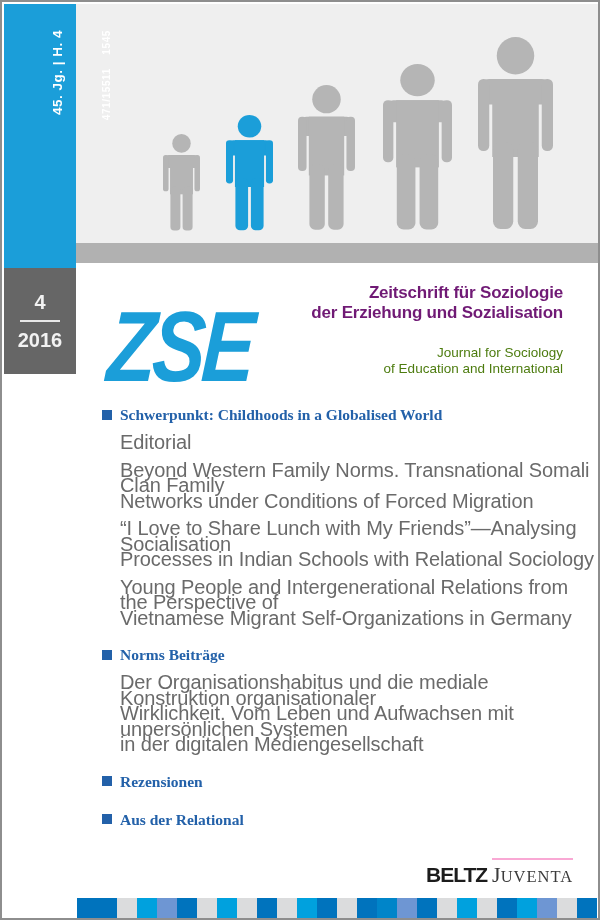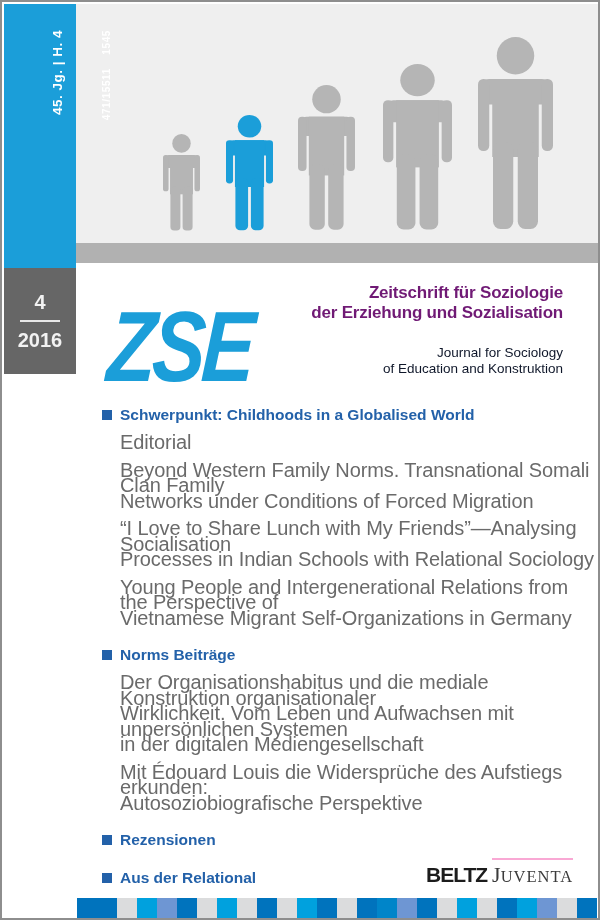--- a/index.html
+++ b/index.html
@@ -32,26 +32,26 @@
   
   .zse{
     position:absolute;left:103px;top:294px;color:#1b9ed9;
     font-size:100px;font-weight:bold;font-style:italic;line-height:1;
     letter-spacing:-5px;transform:scaleX(.8) skewX(-4deg);transform-origin:left bottom;
     white-space:nowrap;
   }
   
   .masthead{position:absolute;right:35px;top:281px;text-align:right;}
   .mast-de{font-size:17px;font-weight:bold;color:#701a75;line-height:20px;letter-spacing:-.2px;}
-  .mast-en{font-size:13.5px;color:#0f172a;line-height:15.5px;margin-top:22px;}
+  .mast-en{font-size:13.5px;color:#4d7c0f;line-height:15.5px;margin-top:22px;}
   
   .toc{position:absolute;left:100px;top:403px;width:497px;color:#6a6a6a;}
   .toc-heading{
     font-size:15.5px;font-weight:bold;color:#2361a9;line-height:19px;
-    margin:19px 0 11px 0;display:flex;align-items:center;
+    margin:19px 0 11px 0;display:flex;align-items:center;font-family:Liberation Serif, serif;
   }
   .toc-heading:first-child{margin-top:0;}
   .bullet{width:10px;height:10px;background:#2361a9;display:inline-block;margin-right:8px;flex:0 0 auto;}
   .toc-item{
     font-size:20px;line-height:15.5px;margin:0 0 12px 18px;
     white-space:pre-line;letter-spacing:-.1px;
   }
   
   .publisher{position:absolute;left:424px;top:856px;display:flex;align-items:baseline;white-space:nowrap;}
   .beltz{font-size:21px;font-weight:800;color:#1c1c1c;letter-spacing:-1px;font-family:"Liberation Sans",sans-serif;}
@@ -118,21 +118,21 @@
 
   <div class="zse">ZSE</div>
 
   <div class="masthead">
     <div class="mast-de">
       <div>Zeitschrift für Soziologie</div>
       <div>der Erziehung und Sozialisation</div>
     </div>
     <div class="mast-en">
       <div>Journal for Sociology</div>
-      <div>of Education and Konstruktion</div>
+      <div>of Education and International</div>
     </div>
   </div>
 
   <div class="toc">
       <div class="toc-heading">
         <span class="bullet"></span>
         <span>Schwerpunkt: Childhoods in a Globalised World</span>
       </div>
       <div class="toc-item">Editorial</div>
       <div class="toc-item">Beyond Western Family Norms. Transnational Somali Clan Family
@@ -141,22 +141,20 @@
 Processes in Indian Schools with Relational Sociology</div>
       <div class="toc-item">Young People and Intergenerational Relations from the Perspective of
 Vietnamese Migrant Self-Organizations in Germany</div>
       <div class="toc-heading">
         <span class="bullet"></span>
         <span>Norms Beiträge</span>
       </div>
       <div class="toc-item">Der Organisationshabitus und die mediale Konstruktion organisationaler
 Wirklichkeit. Vom Leben und Aufwachsen mit unpersönlichen Systemen
 in der digitalen Mediengesellschaft</div>
-      <div class="toc-item">Mit Édouard Louis die Widersprüche des Aufstiegs erkunden:
-Autosoziobiografische Perspektive</div>
       <div class="toc-heading">
         <span class="bullet"></span>
         <span>Rezensionen</span>
       </div>
       <div class="toc-heading">
         <span class="bullet"></span>
         <span>Aus der Relational</span>
       </div>
     </div>
 

